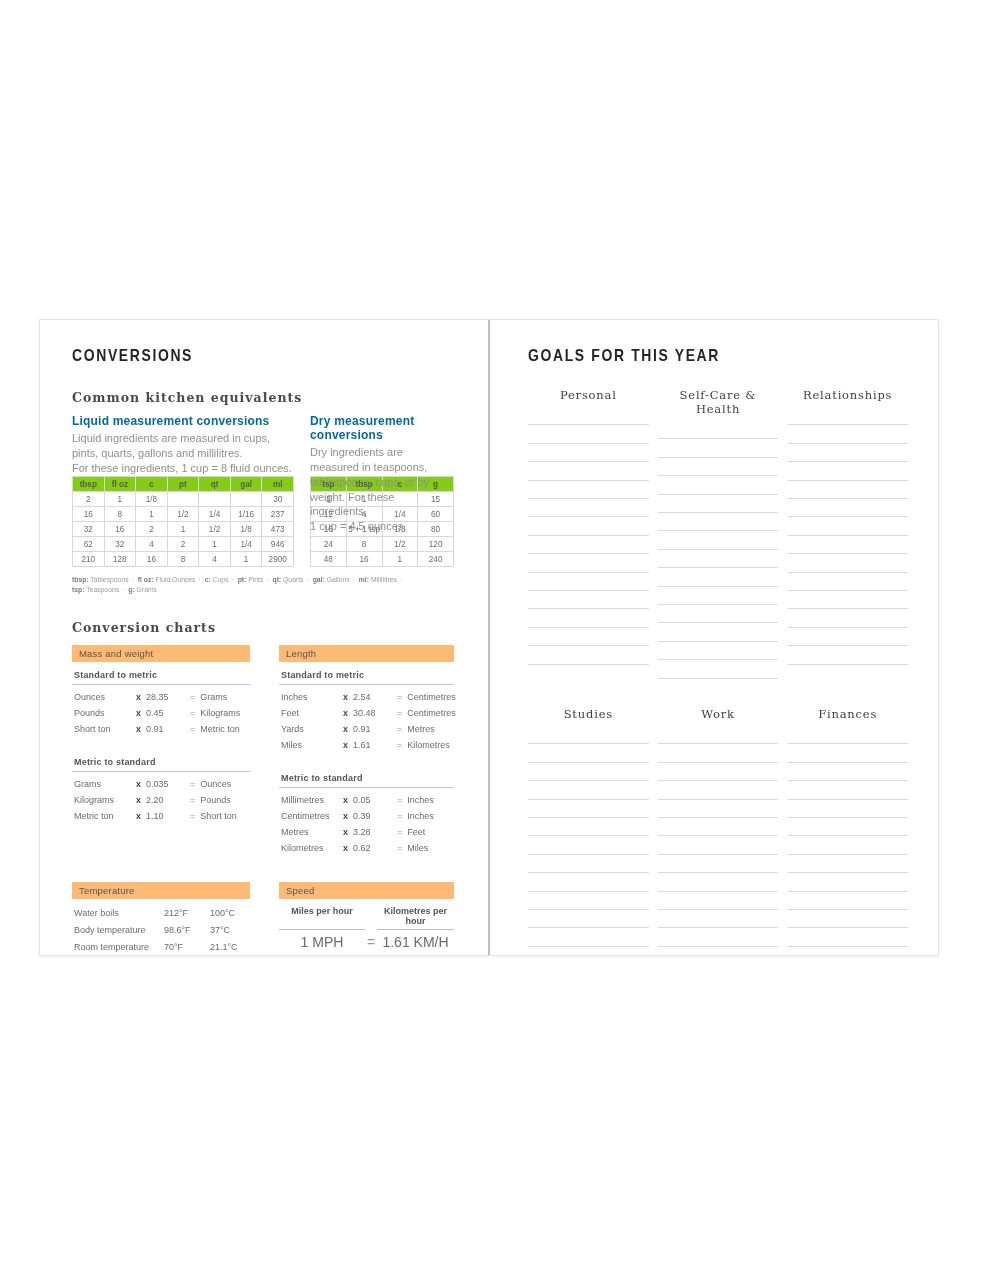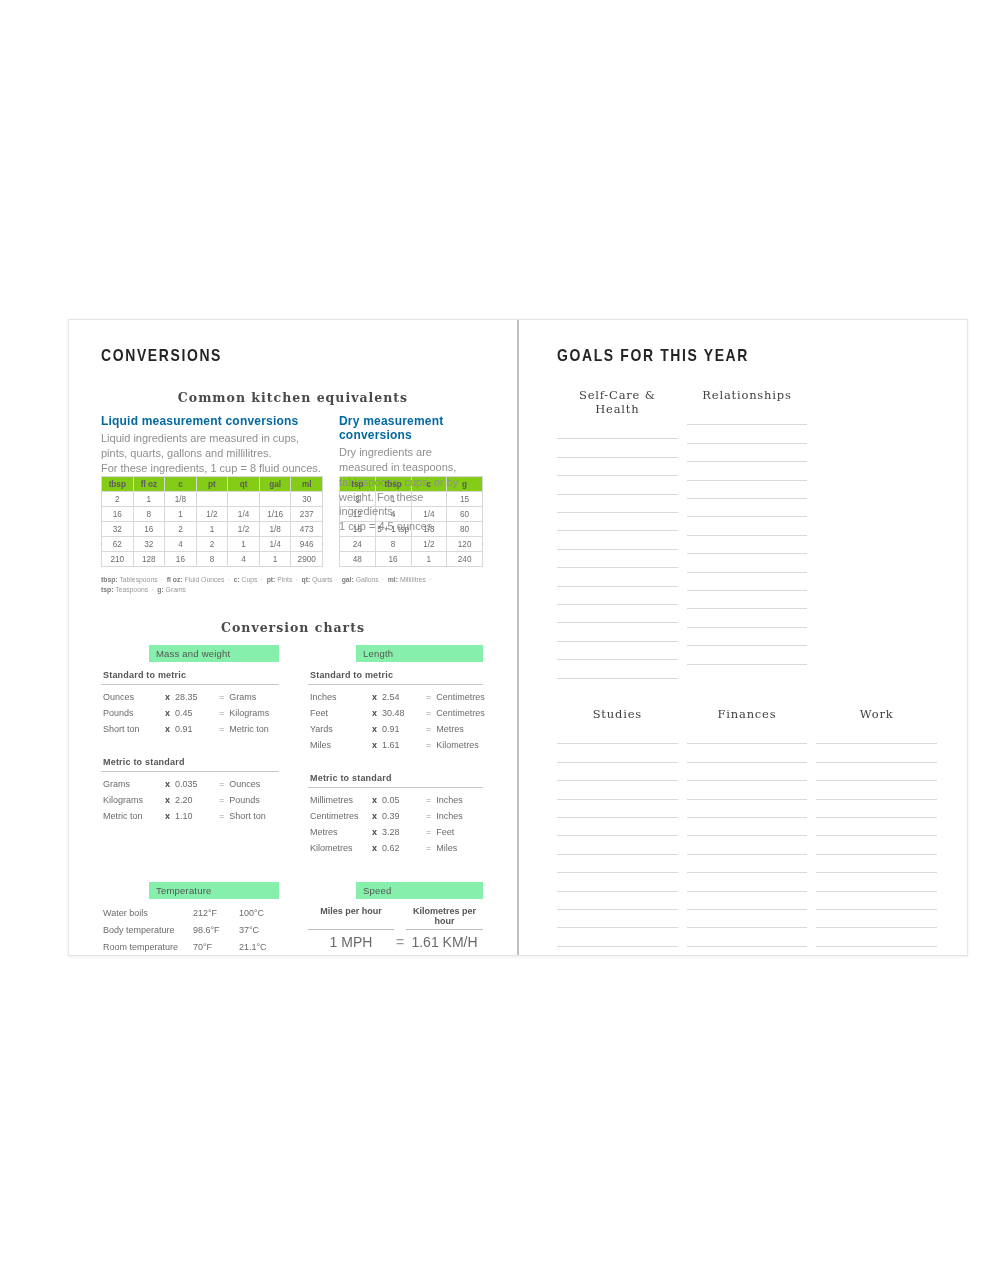--- a/index.html
+++ b/index.html
@@ -2,38 +2,38 @@
 <html><head>
 <meta charset="utf-8">
 <style>
   * { box-sizing: border-box; }
   html,body { margin:0; padding:0; }
   body {
     width:1000px; height:1278px; background:#ffffff;
     font-family:"Liberation Sans", sans-serif; position:relative;
   }
   .spread {
-    position:absolute; left:68px; top:319px; width:900px; height:637px;
+    position:absolute; left:39px; top:319px; width:900px; height:637px;
     display:flex; background:#fff; border:1px solid #e4e4e4;
     box-shadow:0 1px 3px rgba(0,0,0,.07);
   }
   .page { width:448px; overflow:hidden; background:#fff; }
   .page-left  { padding:26px 32px 20px 32px; }
   .spine { width:2px; background:#c0c0c0; }
   .page-right { padding:26px 30px 20px 38px; }
 
   .page-title {
     margin:0; font-size:17px; font-weight:bold; color:#242424;
     letter-spacing:2px; white-space:nowrap;
   }
   .page-title .squeeze { display:inline-block; transform:scaleX(.82); transform-origin:left center; }
 
   .serif-heading {
     font-family:"DejaVu Serif", serif; font-size:12.5px; color:#4a4a4a;
-    letter-spacing:1px; margin:0;text-align:center;
+    letter-spacing:1px; margin:0;
   }
   .kitchen-heading { margin-top:24px; }
 
   .kitchen-cols { display:flex; gap:16px; margin-top:9px; }
   .kitchen-col.liquid { width:222px; }
   .kitchen-col.dry   { width:144px; }
   .col-head { height:62px; }
   .sub-title { margin:0; font-size:12px; font-weight:bold; color:#0369a1; letter-spacing:.2px; }
   .desc { margin-top:3px; font-size:11px; color:#8f8f8f; line-height:1.35; }
 
@@ -44,21 +44,21 @@
   .legend { margin-top:8px; font-size:6.8px; color:#9a9a9a; line-height:1.4; }
   .legend-item { margin-right:2px; white-space:nowrap; }
   .legend .abbr { font-weight:bold; color:#7b7b7b; }
   .legend .sep { color:#bbb; margin-left:3px; }
 
   .charts-heading { margin-top:26px; }
   .charts-grid {
     display:grid; grid-template-columns:178px 175px;
     column-gap:29px; row-gap:26px; margin-top:10px;
   }
-  .section-bar { background:#86efac; font-size:9.5px; color:#555; padding:3px 7px; letter-spacing:.2px;margin-left:48px; }
+  .section-bar { background:#fdba74; font-size:9.5px; color:#555; padding:3px 7px; letter-spacing:.2px; }
   .subhead {
     font-size:9px; font-weight:bold; color:#555; letter-spacing:.2px;
     border-bottom:1px solid #c9c9c9; padding:8px 0 4px 2px; margin-bottom:4px;
   }
   .group-gap { margin-top:12px; }
   .conv-row { display:grid; grid-template-columns:62px 54px 1fr; font-size:9px; color:#6b6b6b; padding:3px 0 3px 2px; }
   .conv-x  { font-weight:bold; color:#474747; margin-right:5px; }
   .conv-eq { color:#9a9a9a; margin-right:5px; }
 
   .temp-list { margin-top:5px; }
@@ -412,44 +412,48 @@
 
   <div class="spine"></div>
 
   <div class="page page-right">
     <h1 class="page-title">
       <span class="squeeze">GOALS FOR THIS YEAR</span>
     </h1>
 
     <div class="goals-grid sec1">
 
+        <div class="goal-col">
+          <div class="goal-head">Personal</div>
+          <div class="ruled"></div>
+        </div>
 
         <div class="goal-col">
           <div class="goal-head">Self-Care &amp; Health</div>
           <div class="ruled"></div>
         </div>
 
         <div class="goal-col">
           <div class="goal-head">Relationships</div>
           <div class="ruled"></div>
         </div>
       </div>
 
     <div class="goals-grid sec2">
 
         <div class="goal-col">
           <div class="goal-head">Studies</div>
           <div class="ruled"></div>
         </div>
 
         <div class="goal-col">
+          <div class="goal-head">Work</div>
+          <div class="ruled"></div>
+        </div>
+
+        <div class="goal-col">
           <div class="goal-head">Finances</div>
           <div class="ruled"></div>
         </div>
-
-        <div class="goal-col">
-          <div class="goal-head">Work</div>
-          <div class="ruled"></div>
-        </div>
       </div>
   </div>
 
 </div>
 
 </body></html>

